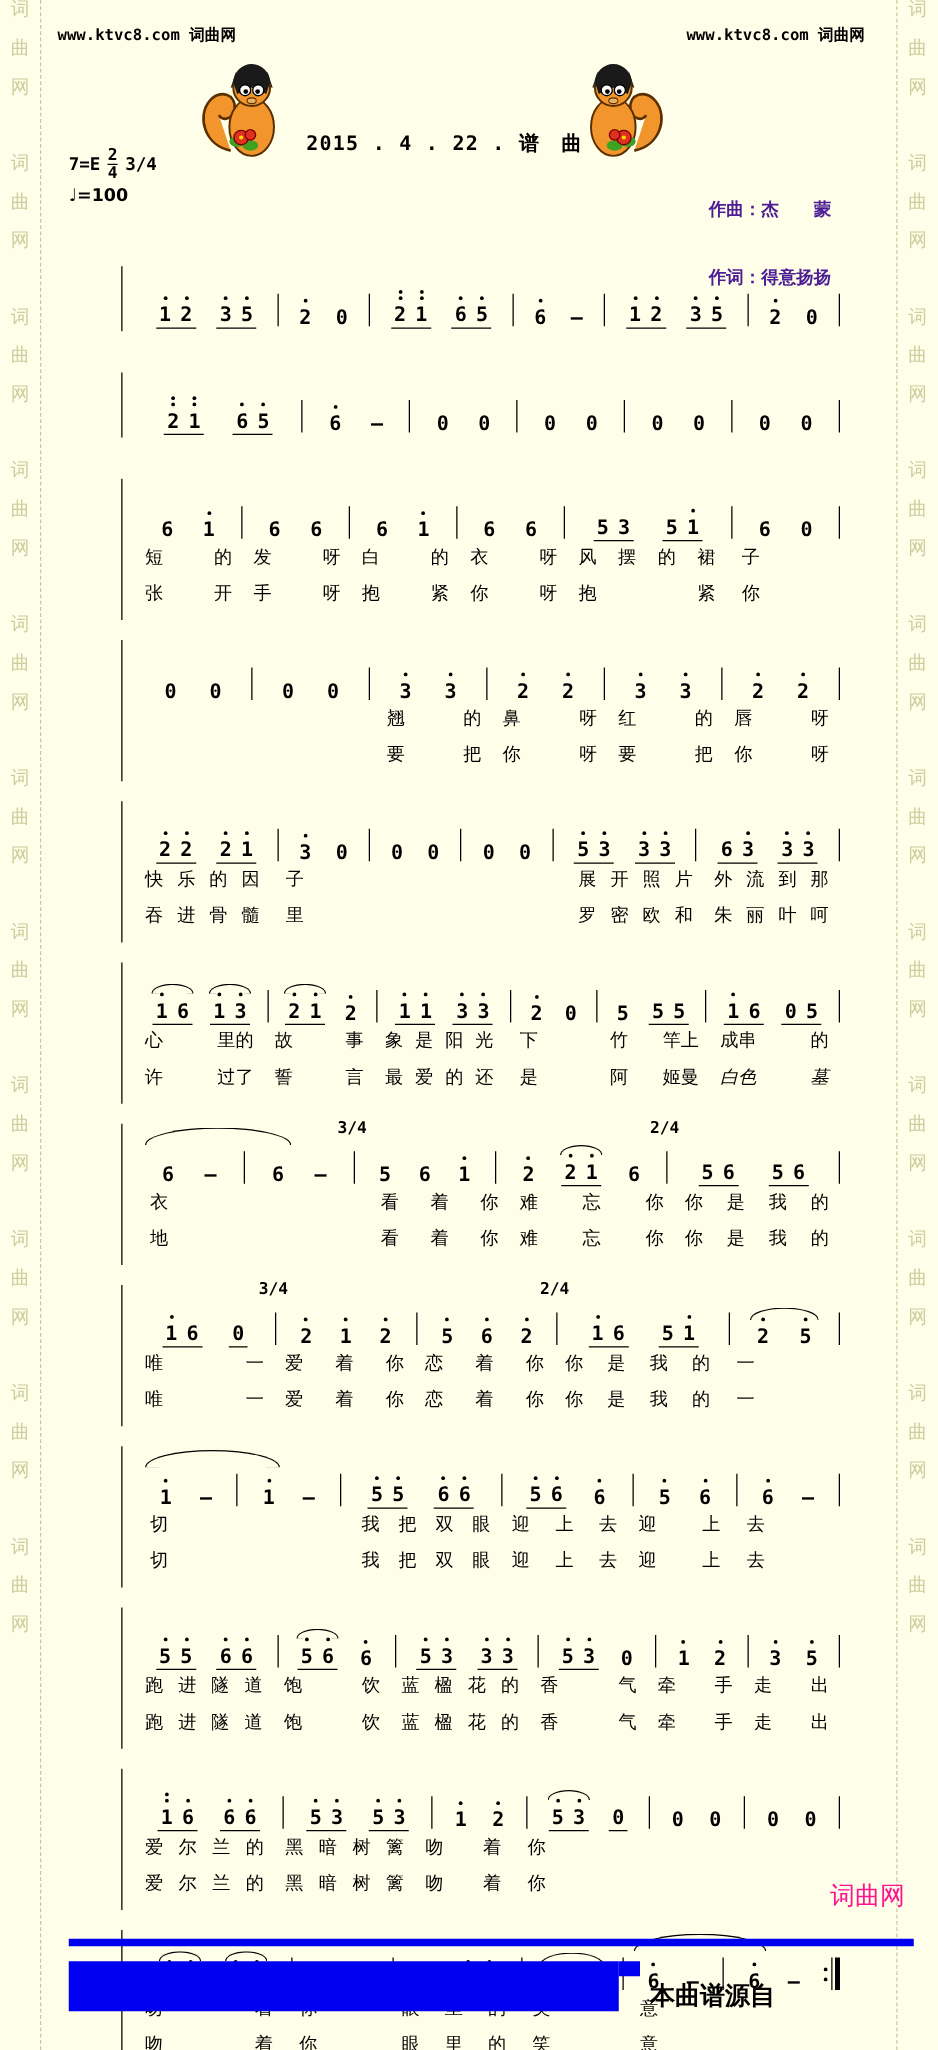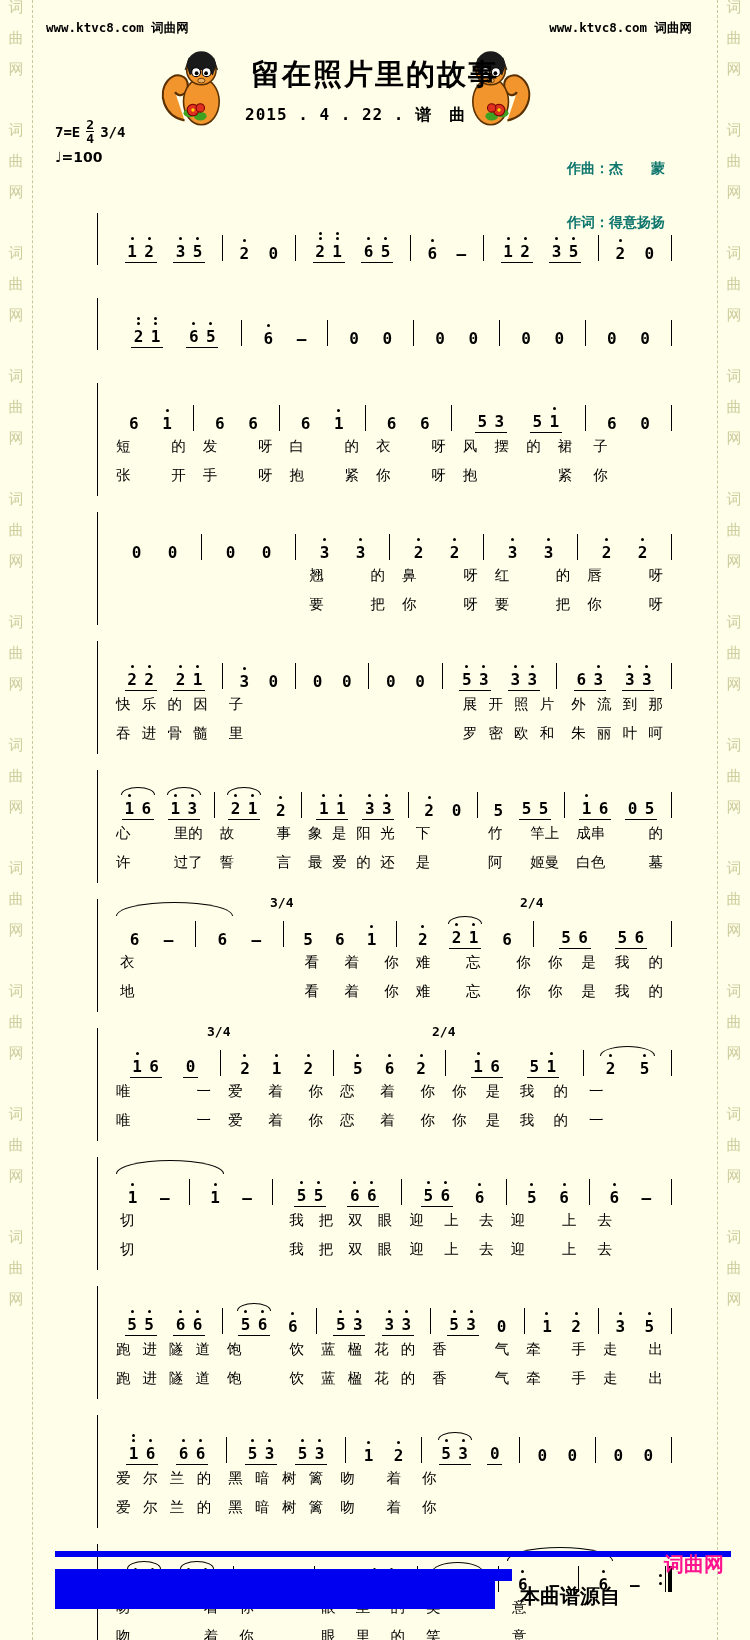--- a/index.html
+++ b/index.html
@@ -58,21 +58,21 @@
   .repeat .rd{display:flex;flex-direction:column;gap:5px;margin-right:1px}
   .repeat .rd i{width:3px;height:3px;background:#000;border-radius:50%}
   .repeat .thin{width:1px;height:26px;background:#000}
   .repeat .thick{width:4px;height:26px;background:#000}
   
   .thinbar,.bigrect,.tab{position:absolute}
   .thinbar{left:55px;top:1551px;width:676px;height:6px}
   .bigrect{left:55px;top:1569px;width:440px;height:40px}
   .tab{left:495px;top:1569px;width:17px;height:12px}
   .src-text{position:absolute;left:520px;top:1583px;font-weight:bold;font-size:20px}
-  .brand-text{position:absolute;left:664px;top:1551px;font-weight:bold;font-size:20px}
+  .brand-text{position:absolute;left:664px;top:1503px;font-weight:normal;font-size:20px}
 </style>
 </head>
 <body>
 
 <div class="wm wm-left" style="color: rgb(205, 205, 158);">
     <div class="g">
       <div>词</div>
       <div>曲</div>
       <div>网</div>
     </div>
@@ -220,32 +220,31 @@
     <circle cx="47" cy="24" r="4.2" fill="#fff" stroke="#000"></circle>
     <circle cx="37.5" cy="25" r="1.8" fill="#000"></circle>
     <circle cx="46.5" cy="25" r="1.8" fill="#000"></circle>
     <ellipse cx="42" cy="32" rx="3.5" ry="2.2" fill="#E8B060" stroke="#5A3000" stroke-width="0.8"></ellipse>
     <ellipse cx="31" cy="63" rx="6" ry="4" fill="#3EA120"></ellipse>
     <ellipse cx="41" cy="66" rx="6" ry="4" fill="#3EA120"></ellipse>
     <circle cx="34" cy="60" r="5.5" fill="#E03020" stroke="#7A0000"></circle>
     <circle cx="41" cy="58" r="4" fill="#E03020" stroke="#7A0000"></circle>
     <circle cx="34" cy="60" r="1.6" fill="#FFD700"></circle>
   </svg>
-  <div class="song-title">留在照片里的故事</div>
   <div class="song-date">2015 . 4 . 22 . 谱　曲</div>
   <div class="keyblock">
     <span>7=E</span>
     <span class="frac">
       <span>2</span>
       <span class="fb">4</span>
     </span>
     <span>3/4</span>
   </div>
   <div class="tempo">♩=100</div>
-  <div class="credits" style="color: #0f766e; text-align: right;">
+  <div class="credits" style="color: #4c1d95; text-align: right;">
     <div>作曲：杰　　蒙</div>
     <div>作词：得意扬扬</div>
   </div>
 </div>
 
 <div class="score">
     <div class="system nolyr">
       <div class="notes-row">
         <div class="measure" style="flex-grow: 5.5;">
           <span class="beat u">
@@ -949,21 +948,21 @@
           <span>还</span>
         </div>
         <span class="bar ghost"></span>
         <div class="lyr one" style="flex-grow: 3.5;">是</div>
         <span class="bar ghost"></span>
         <div class="lyr" style="flex-grow: 4.5;">
           <span>阿</span>
           <span>姬曼</span>
         </div>
         <span class="bar ghost"></span>
-        <div class="lyr" style="flex-grow: 5.5;">
+        <div class="lyr" style="flex-grow: 5.5; font-style: italic;">
           <span>白色</span>
           <span>墓</span>
         </div>
         <span class="bar ghost"></span>
       </div>
     </div>
     <div class="system">
       <div class="notes-row">
         <div class="measure" style="flex-grow: 3.5;">
           <span class="beat">

